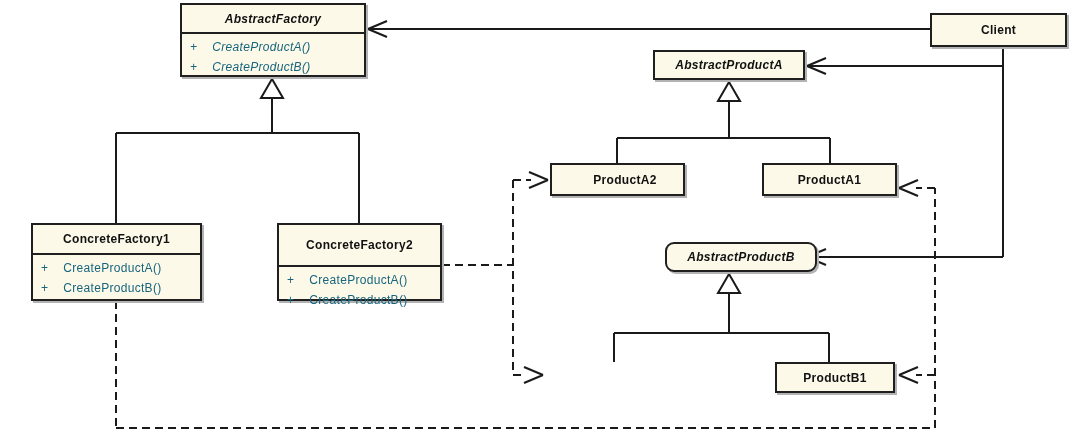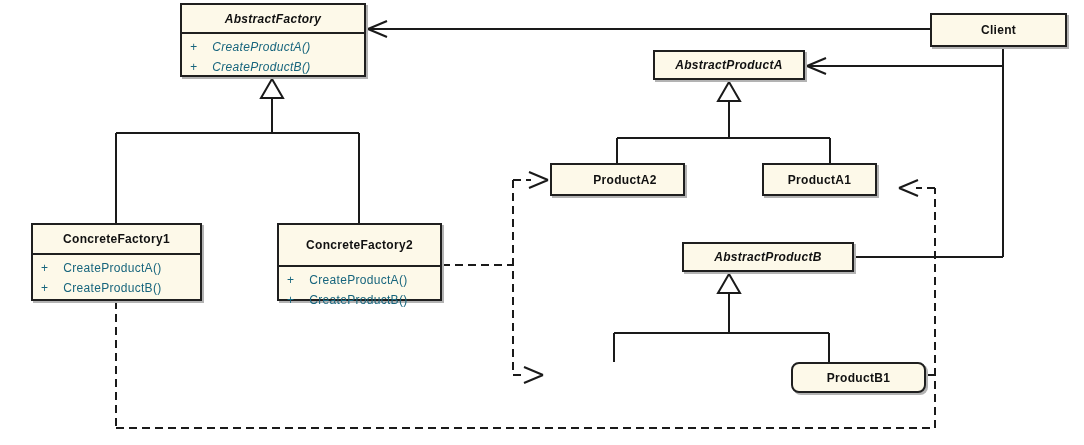--- a/index.html
+++ b/index.html
@@ -33,24 +33,24 @@
   .abstract .method-row{font-style:italic;}
   
   #box-abstractfactory{left:180px;top:3px;width:186px;height:74px;}
   #box-concretefactory1{left:31px;top:223px;width:171px;height:78px;}
   #box-concretefactory1 .uml-title{height:28px;}
   #box-concretefactory2{left:277px;top:223px;width:165px;height:78px;}
   #box-concretefactory2 .uml-title{height:40px;}
   #box-client{left:930px;top:13px;width:137px;height:34px;}
   #box-abstractproducta{left:653px;top:50px;width:152px;height:30px;}
   #box-producta2{left:550px;top:163px;width:135px;height:33px;padding-left:15px;}
-  #box-producta1{left:762px;top:163px;width:115px;height:33px;}
-  #box-abstractproductb{left:682px;top:242px;width:172px;height:30px;}
+  #box-producta1{left:762px;top:163px;width:135px;height:33px;}
+  #box-abstractproductb{left:665px;top:242px;width:152px;height:30px;border-radius:9px;}
   #box-productb2{left:545px;top:362px;width:137px;height:31px;}
-  #box-productb1{left:791px;top:362px;width:135px;height:31px;border-radius:8px;}
+  #box-productb1{left:775px;top:362px;width:120px;height:31px;}
 </style>
 </head>
 <body>
 
 <div id="canvas">
 
   <svg id="wires" width="1084" height="445" viewBox="0 0 1084 445">
     <g stroke="#1a1a1a" stroke-width="2" fill="none">
 
       <path d="M272 98 L272 133 M116 133 L359 133 M116 133 L116 223 M359 133 L359 223"></path>

